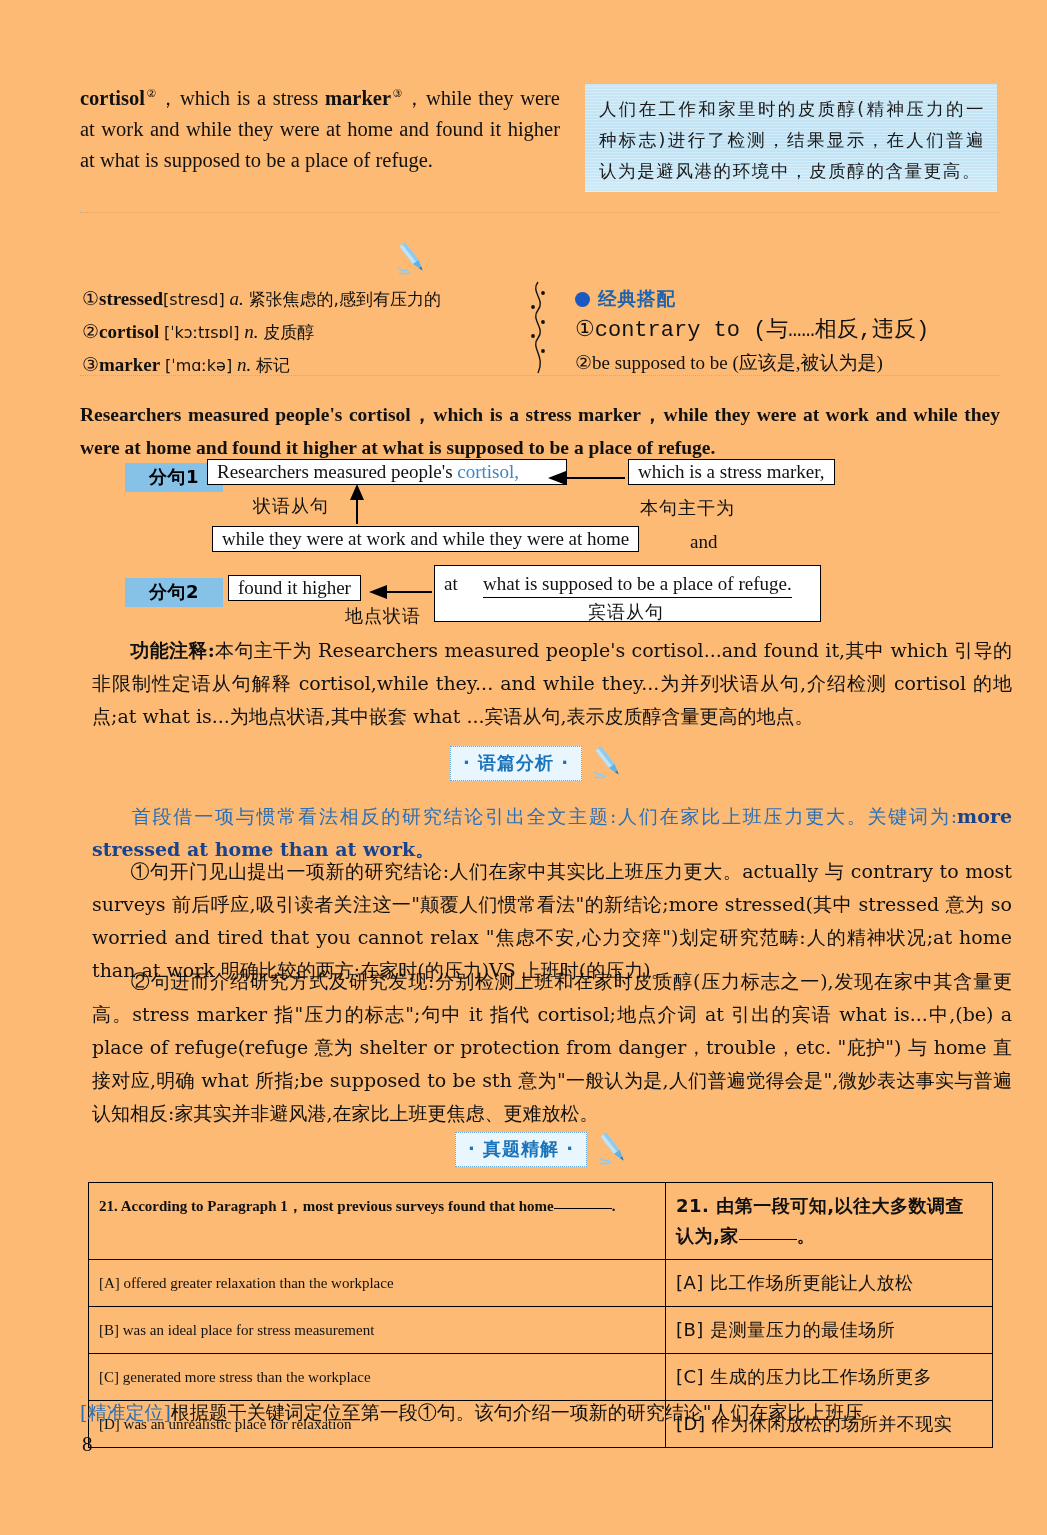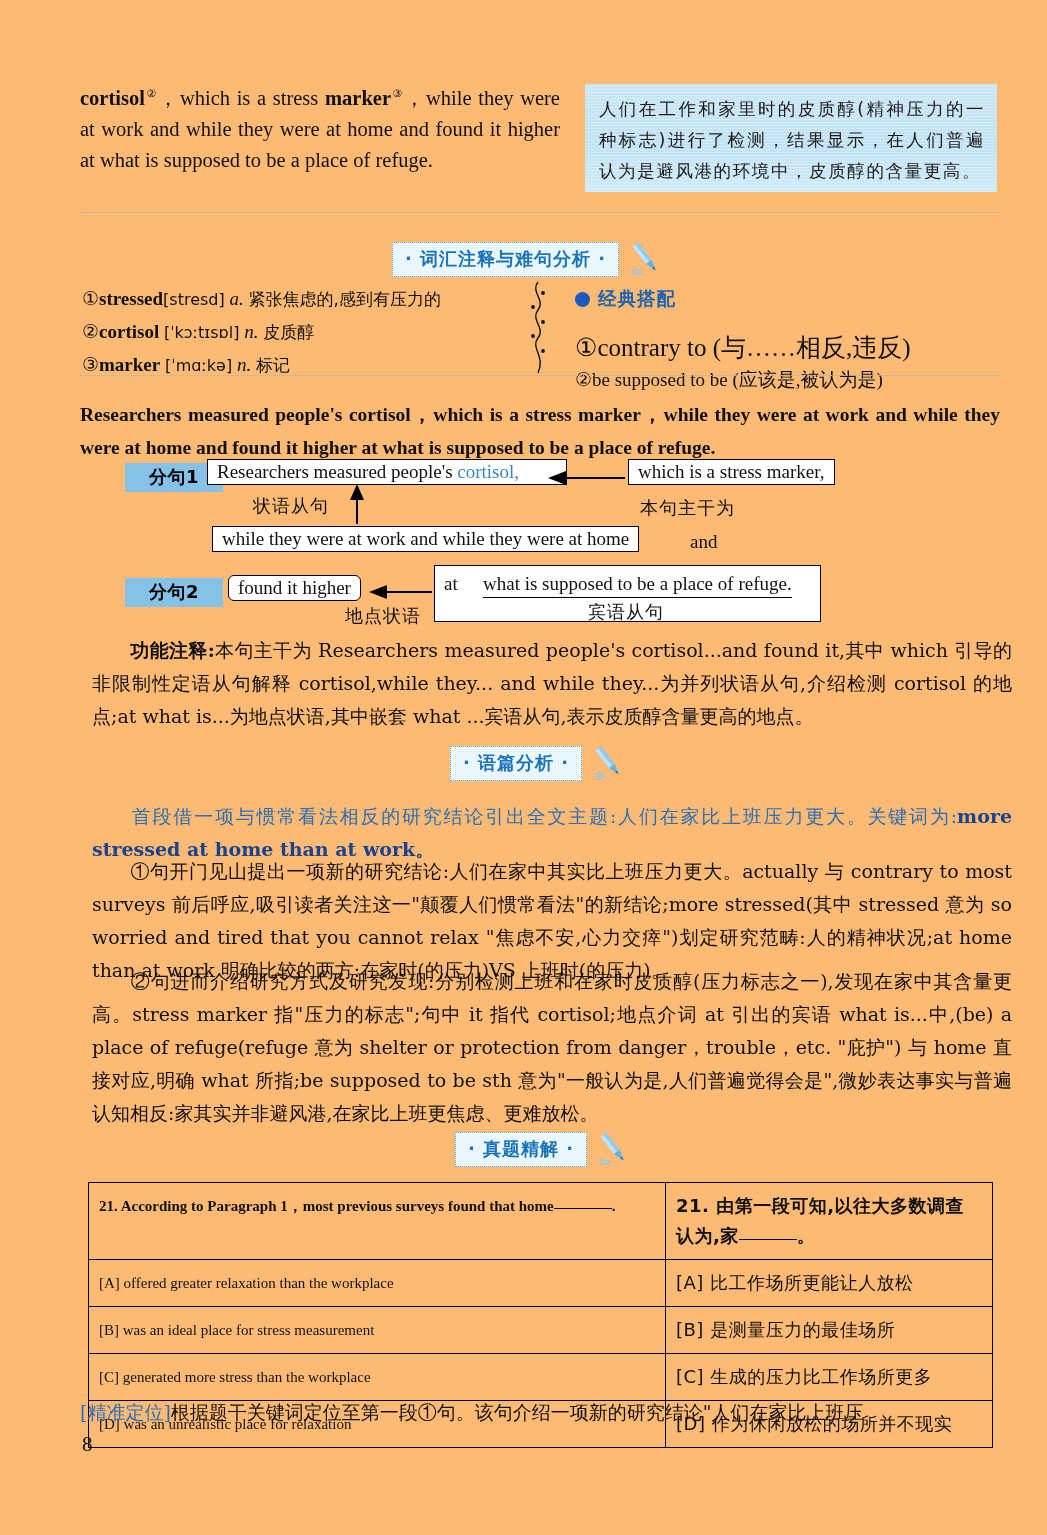--- a/index.html
+++ b/index.html
@@ -233,21 +233,20 @@
 
   <div class="top-en serif">
     <b>cortisol</b><span class="sup">②</span><span>，which is a stress </span><b>marker</b><span class="sup">③</span><span>，while they were at work and while they were at home and found it higher at what is supposed to be a place of refuge.</span>
   </div>
 
   <div class="trans-box">人们在工作和家里时的皮质醇(精神压力的一种标志)进行了检测，结果显示，在人们普遍认为是避风港的环境中，皮质醇的含量更高。</div>
 
   <div class="dotted-rule" style="top:212px;"></div>
 
   <div class="sec-head" style="left:392px; top:238px;">
-    <span class="sec-pill">· 词汇注释与难句分析 ·</span>
     <svg class="pen-ico" width="42" height="42" viewBox="0 0 42 42">
       <g transform="rotate(-38 21 21)">
         <rect x="18" y="3" width="7" height="22" fill="#8ecbee"></rect>
         <rect x="18" y="3" width="3.5" height="22" fill="#bfe3f7"></rect>
         <polygon points="18,25 25,25 21.5,36" fill="#5fb4e5"></polygon>
         <polygon points="20,32 23,32 21.5,36" fill="#2a79b8"></polygon>
       </g>
       <path d="M6 30 q5 4 10 2 M7 35 q6 2 11 -1" stroke="#8ecbee" stroke-width="1.6" fill="none"></path>
     </svg>
   </div>
@@ -279,21 +278,21 @@
     <circle cx="25" cy="42" r="1.9" fill="#111"></circle>
     <circle cx="15" cy="56" r="1.9" fill="#111"></circle>
     <circle cx="25" cy="71" r="1.9" fill="#111"></circle>
   </svg>
 
   <div class="vocab-right serif">
     <div class="coll-title">
       <span class="blue-dot"></span>
       <span>经典搭配</span>
     </div>
-    <div class="cn" style="font-family:Liberation Serif, serif; font-size:25px;margin-top:17px;">①contrary to (与……相反,违反)</div>
+    <div class="cn" style="font-family:Liberation Mono, monospace; font-size:22px;">①contrary to (与……相反,违反)</div>
     <div class="cn" style="font-family:'Liberation Serif',serif; font-size:19px;">②be supposed to be (应该是,被认为是)</div>
   </div>
 
   <div class="dotted-rule" style="top:375px;"></div>
 
   <div class="full-sentence serif">Researchers measured people's cortisol，which is a stress marker，while they were at work and while they were at home and found it higher at what is supposed to be a place of refuge.</div>
 
   <div>
 
     <span class="tag" style="left:125px; top:463px;">分句1</span>
@@ -307,21 +306,21 @@
     <span class="dlabel" style="left:640px; top:496px;">本句主干为</span>
 
     <span class="dlabel" style="left:253px; top:494px;">状语从句</span>
 
     <span class="dbox serif" style="left:212px; top:526px;">while they were at work and while they were at home</span>
 
     <span class="plain serif" style="left:690px; top:531px;">and</span>
 
     <span class="tag" style="left:125px; top:578px;">分句2</span>
 
-    <span class="dbox serif" style="left:228px; top:575px;border-radius:6px;">found it higher</span>
+    <span class="dbox serif" style="left:228px; top:575px;">found it higher</span>
 
     <span class="dlabel" style="left:345px; top:604px;">地点状语</span>
 
     <div style="position:absolute; left:434px; top:565px; width:385px; height:55px; border:1.6px solid #000; background:#fff;"></div>
     <span class="plain serif" style="left:444px; top:573px;">at</span>
     <span class="plain serif" style="left:483px; top:573px; border-bottom:1.6px solid #000; padding-bottom:2px;">what is supposed to be a place of refuge.</span>
     <span class="dlabel" style="left:588px; top:600px;">宾语从句</span>
 
     <svg class="diagram">
 

